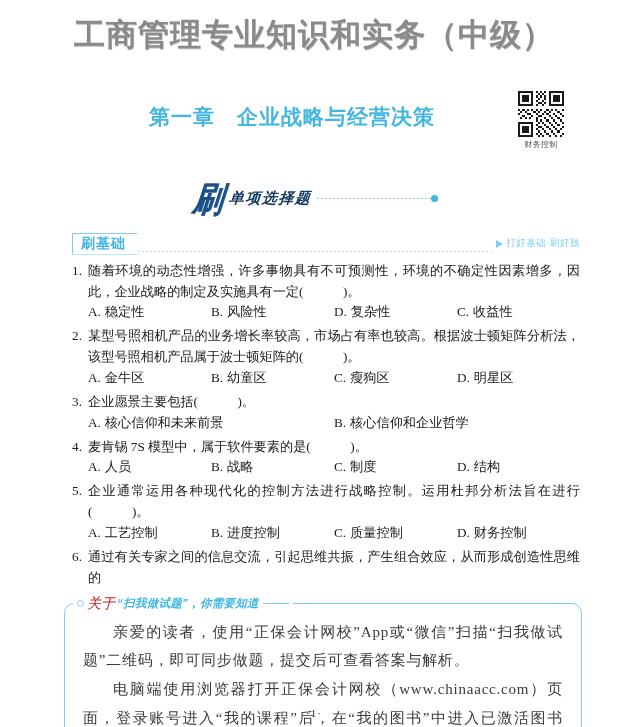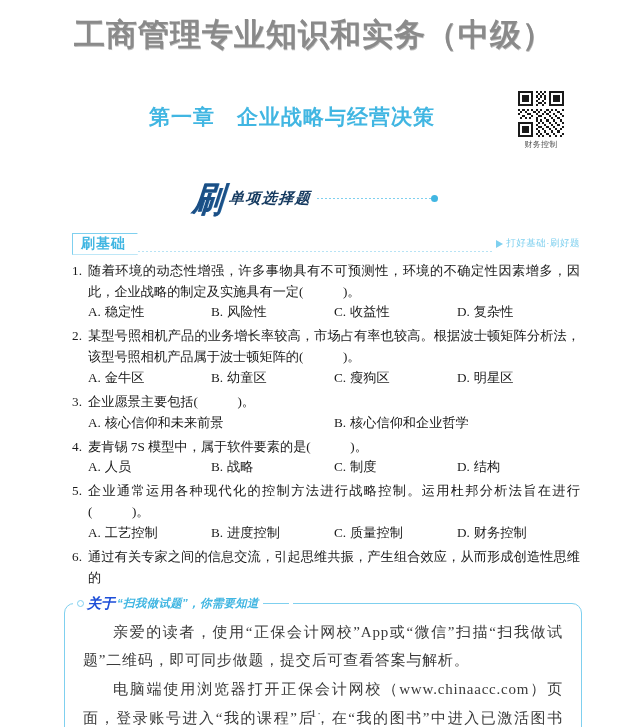--- a/index.html
+++ b/index.html
@@ -218,24 +218,24 @@
   }
   .info-circle {
     width: 5px;
     height: 5px;
     border-radius: 50%;
     border: 1.2px solid #7fd0ef;
     margin-right: 3px;
   }
   .info-head-guanyu {
     font-family: "Liberation Serif", "DejaVu Serif", serif;
-    font-weight: bold;
+    font-weight: normal;
     font-style: italic;
     font-size: 14px;
-    color: #1d4ed8;
+    color: #b91c1c;
     margin-right: 2px;
   }
   .info-head-text {
     font-family: Liberation Sans, sans-serif;
     font-weight: bold;
     font-style: italic;
     font-size: 11.5px;
     color: #41b6e2;
     letter-spacing: 0.3px;
   }
@@ -410,22 +410,22 @@
 
 <div class="questions" id="question-list">
     <div class="question">
       <div class="q-stem">
         <span class="q-num">1.</span>
         <span class="q-text">随着环境的动态性增强，许多事物具有不可预测性，环境的不确定性因素增多，因此，企业战略的制定及实施具有一定(　　　)。</span>
       </div>
       <div class="options cols4">
         <span class="opt"><span class="lbl">A.</span><span>稳定性</span></span>
         <span class="opt"><span class="lbl">B.</span><span>风险性</span></span>
+        <span class="opt"><span class="lbl">D.</span><span>复杂性</span></span>
         <span class="opt"><span class="lbl">C.</span><span>收益性</span></span>
-        <span class="opt"><span class="lbl">D.</span><span>复杂性</span></span>
       </div>
     </div>
     <div class="question">
       <div class="q-stem">
         <span class="q-num">2.</span>
         <span class="q-text">某型号照相机产品的业务增长率较高，市场占有率也较高。根据波士顿矩阵分析法，该型号照相机产品属于波士顿矩阵的(　　　)。</span>
       </div>
       <div class="options cols4">
         <span class="opt"><span class="lbl">A.</span><span>金牛区</span></span>
         <span class="opt"><span class="lbl">B.</span><span>幼童区</span></span>

